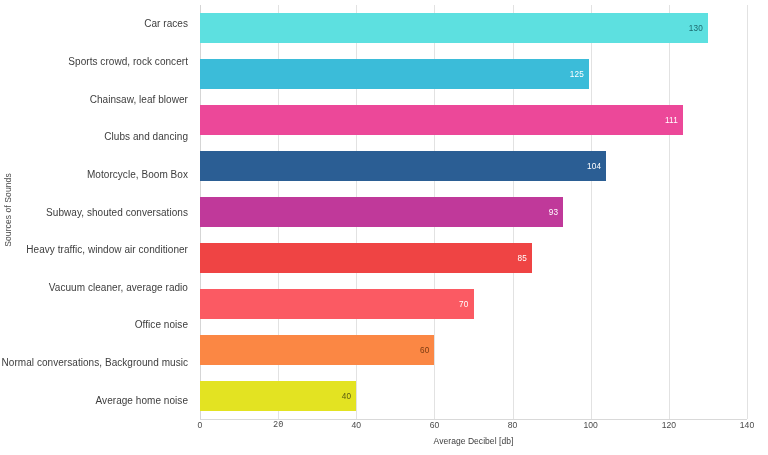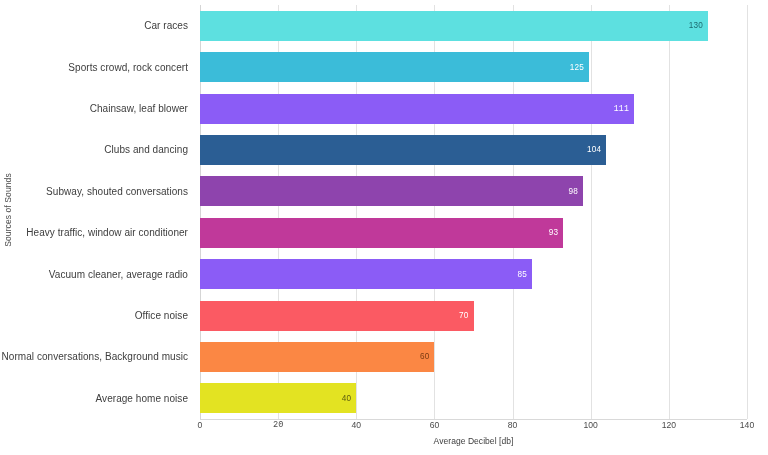--- a/index.html
+++ b/index.html
@@ -162,20 +162,23 @@
         <span>Car races</span>
       </div>
       <div class="cat-label-cell">
         <span>Sports crowd, rock concert</span>
       </div>
       <div class="cat-label-cell">
         <span>Chainsaw, leaf blower</span>
       </div>
       <div class="cat-label-cell">
         <span>Clubs and dancing</span>
+      </div>
+      <div class="cat-label-cell">
+        <span>Motorcycle, Boom Box</span>
       </div>
       <div class="cat-label-cell">
         <span>Subway, shouted conversations</span>
       </div>
       <div class="cat-label-cell">
         <span>Heavy traffic, window air conditioner</span>
       </div>
       <div class="cat-label-cell">
         <span>Vacuum cleaner, average radio</span>
       </div>
@@ -206,41 +209,36 @@
           <div class="bar" style="width: 507.929px; background: rgb(93, 224, 224);">
             <span class="bar-value" style="color: rgb(29, 107, 112);">130</span>
           </div>
         </div>
         <div class="bar-row">
           <div class="bar" style="width: 389px; background: rgb(59, 188, 217);">
             <span class="bar-value" style="color: rgb(255, 255, 255);">125</span>
           </div>
         </div>
         <div class="bar-row">
-          <div class="bar" style="width: 434px; background: #8b5cf6; font-family: Liberation Mono, monospace;">
+          <div class="bar" style="width: 483px; background: #ec4899;">
             <span class="bar-value" style="color: rgb(255, 255, 255);">111</span>
           </div>
         </div>
         <div class="bar-row">
           <div class="bar" style="width: 406.343px; background: rgb(43, 94, 148);">
             <span class="bar-value" style="color: rgb(255, 255, 255);">104</span>
           </div>
         </div>
         <div class="bar-row">
-          <div class="bar" style="width: 382.9px; background: rgb(142, 68, 173);">
-            <span class="bar-value" style="color: rgb(255, 255, 255);">98</span>
-          </div>
-        </div>
-        <div class="bar-row">
           <div class="bar" style="width: 363.364px; background: rgb(192, 57, 154); padding-left: 28px;">
             <span class="bar-value" style="color: rgb(255, 255, 255);">93</span>
           </div>
         </div>
         <div class="bar-row">
-          <div class="bar" style="width: 332.107px; background: #8b5cf6;">
+          <div class="bar" style="width: 332.107px; background: #ef4444;">
             <span class="bar-value" style="color: rgb(255, 255, 255);">85</span>
           </div>
         </div>
         <div class="bar-row">
           <div class="bar" style="width: 273.5px; background: rgb(251, 90, 99);">
             <span class="bar-value" style="color: rgb(255, 255, 255);">70</span>
           </div>
         </div>
         <div class="bar-row">
           <div class="bar" style="width: 234.429px; background: rgb(251, 135, 68);">

